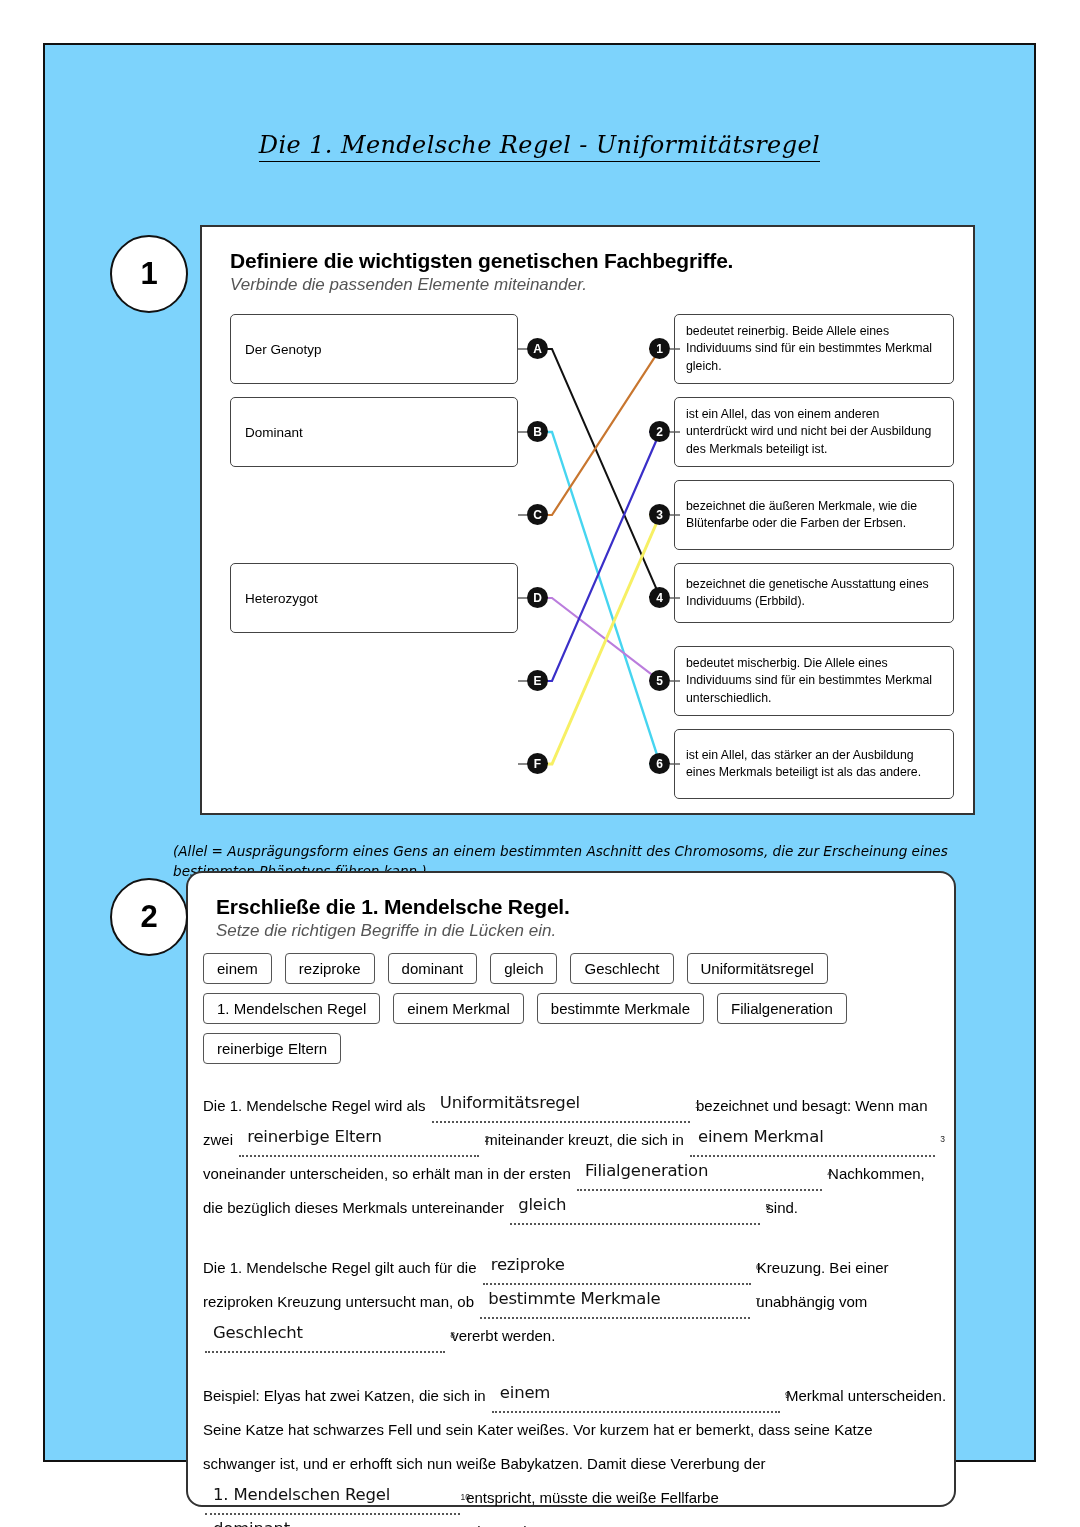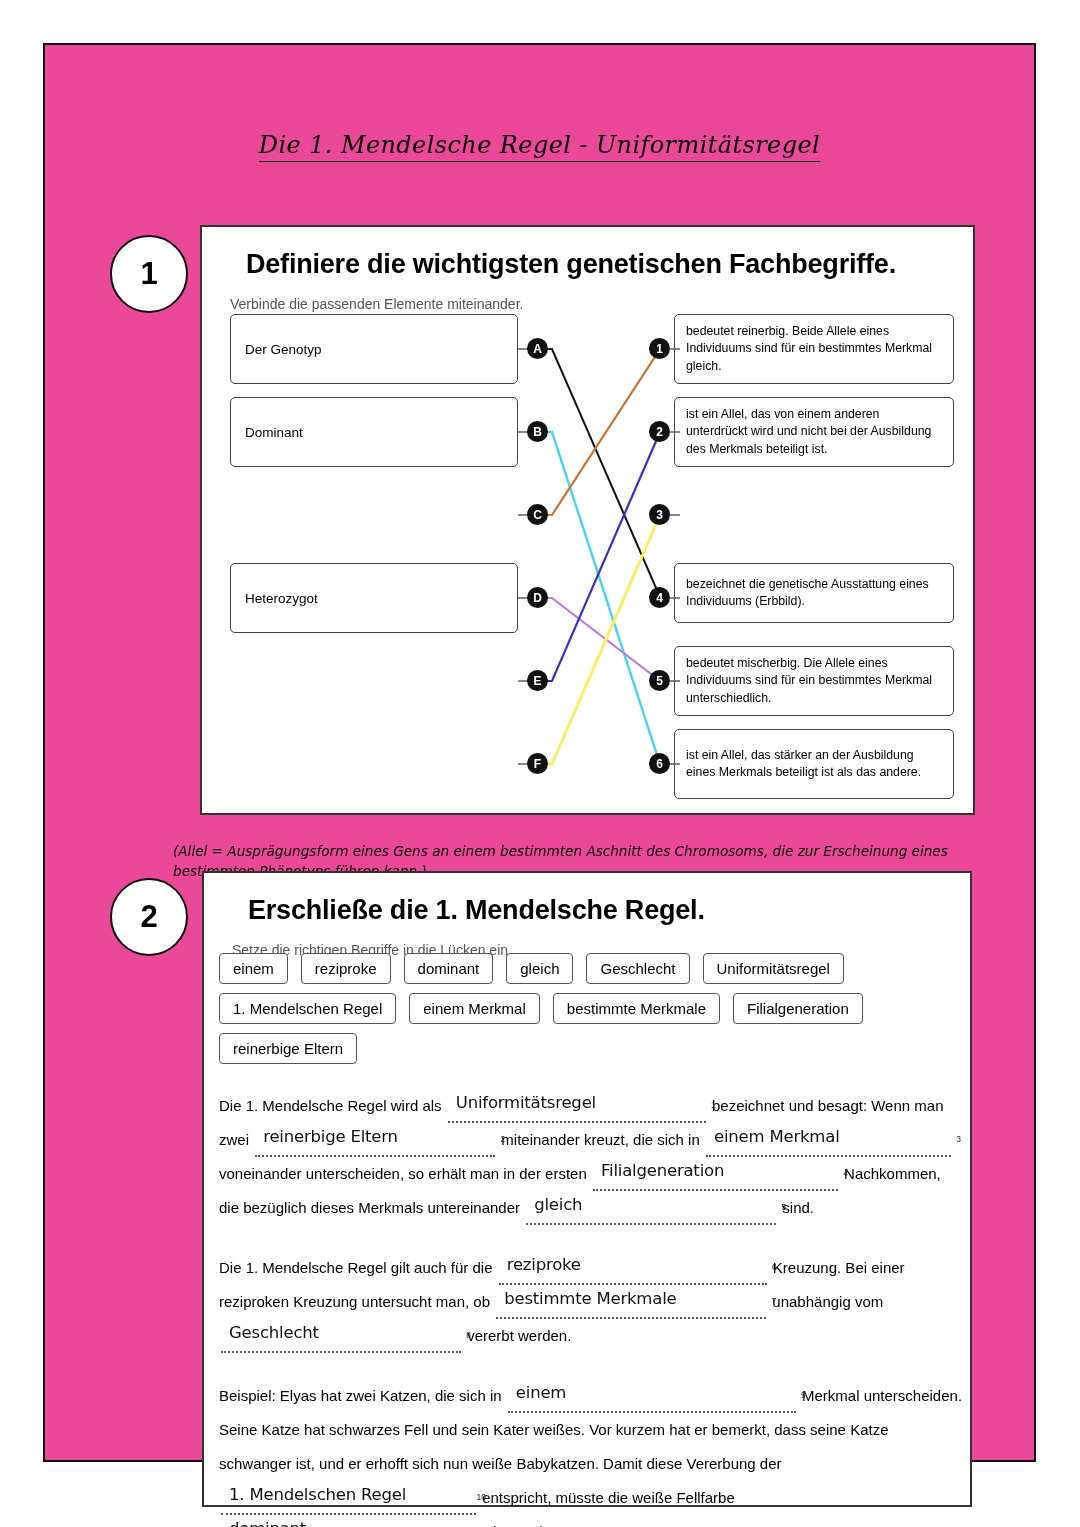--- a/index.html
+++ b/index.html
@@ -18,21 +18,21 @@
 
   
   #page-sheet {
     position: absolute;
     left: 43px;
     top: 43px;
     width: 993px;
     height: 1419px;
     border: 2px solid #111;
     box-sizing: border-box;
-    background: #ec4899;
+    background: #7dd3fc;
   }
 
   
   #worksheet-title {
     position: absolute;
     left: 0;
     top: 86px;
     width: 100%;
     text-align: center;
     font-family: "DejaVu Serif", serif;
@@ -66,32 +66,33 @@
   #task-circle-2 { left: 65px; top: 833px; }
 
   
   .exercise-panel {
     position: absolute;
     background: #fff;
     border: 2px solid #333;
     box-sizing: border-box;
   }
   #exercise-1 { left: 155px; top: 180px; width: 775px; height: 590px; }
-  #exercise-2 { left: 157px; top: 826px; width: 770px; height: 636px; }
+  #exercise-2 { left: 141px; top: 826px; width: 770px; height: 636px; border-radius: 16px; }
 
   .panel-title {
-    font-size: 27px;
+    font-size: 21px;
     font-weight: bold;
-    margin: 22px 0 0 44px;
+    margin: 22px 0 0 28px;
     letter-spacing: -0.2px;
   }
   .panel-sub {
-    font-size: 14px;
+    font-size: 17px;
     color: #555;
-    margin: 16px 0 0 28px;
+    margin: 2px 0 0 28px;
+    font-style: italic;
   }
 
   
   #match-area {
     position: absolute;
     left: 0; top: 82px;
     width: 775px; height: 505px;
   }
   .term-box {
     position: absolute;
@@ -313,20 +314,23 @@
       <div class="node-badge badge-right" style="top:444px">
           <span>6</span>
         </div>
 
       <div class="def-box" style="top:5px;  height:70px">
           <span>bedeutet reinerbig. Beide Allele eines Individuums sind für ein bestimmtes Merkmal gleich.</span>
         </div>
       <div class="def-box" style="top:88px; height:70px">
           <span>ist ein Allel, das von einem anderen unterdrückt wird und nicht bei der Ausbildung des Merkmals beteiligt ist.</span>
         </div>
+      <div class="def-box" style="top:171px;height:70px">
+          <span>bezeichnet die äußeren Merkmale, wie die Blütenfarbe oder die Farben der Erbsen.</span>
+        </div>
       <div class="def-box" style="top:254px;height:60px">
           <span>bezeichnet die genetische Ausstattung eines Individuums (Erbbild).</span>
         </div>
       <div class="def-box" style="top:337px;height:70px">
           <span>bedeutet mischerbig. Die Allele eines Individuums sind für ein bestimmtes Merkmal unterschiedlich.</span>
         </div>
       <div class="def-box" style="top:420px;height:70px">
           <span>ist ein Allel, das stärker an der Ausbildung eines Merkmals beteiligt ist als das andere.</span>
         </div>
     </div>

